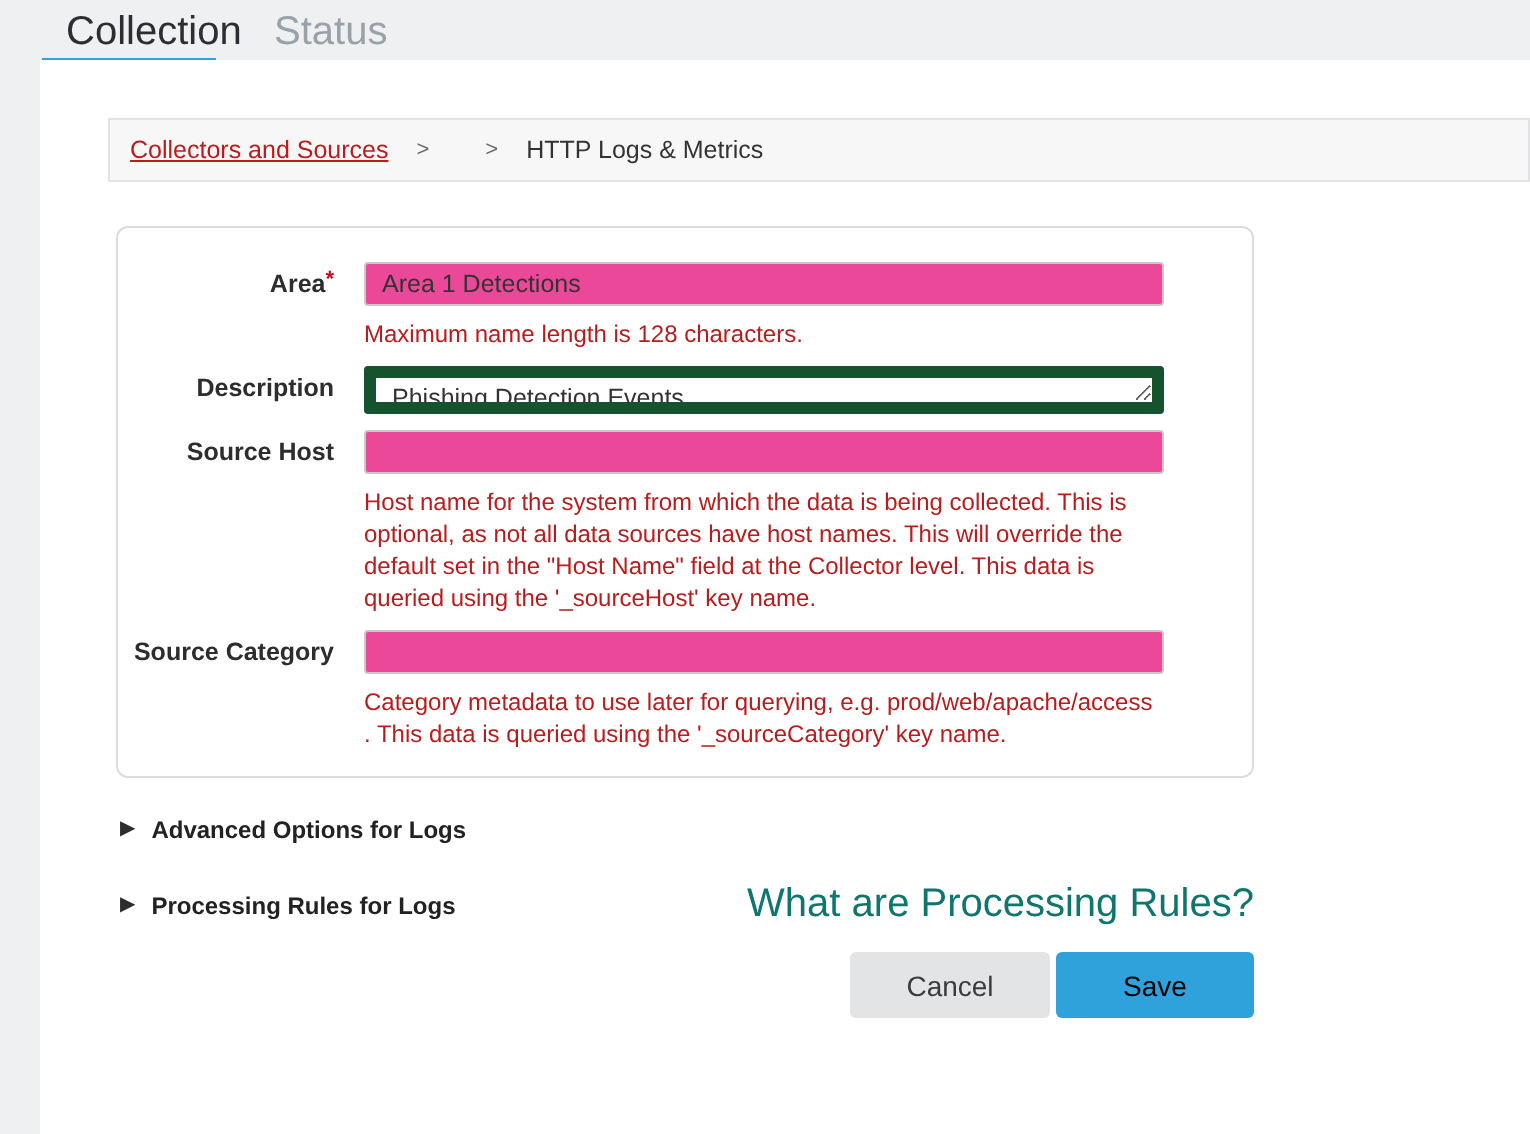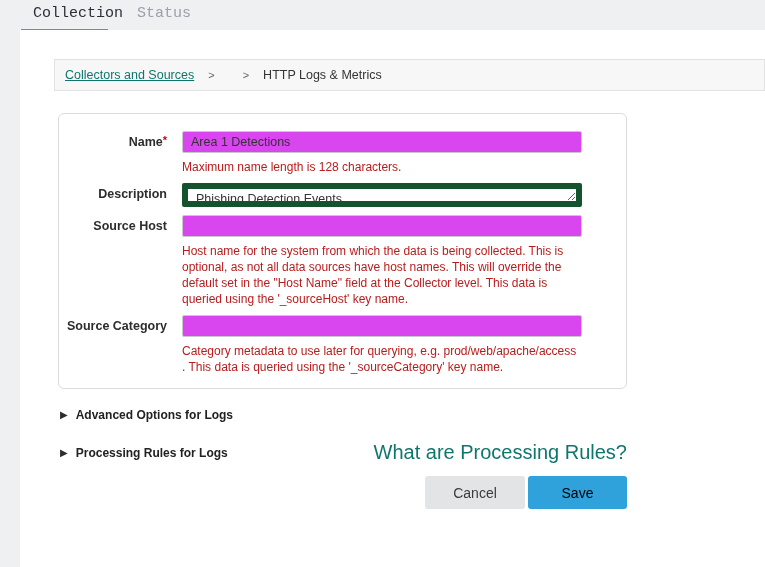--- a/index.html
+++ b/index.html
@@ -10,22 +10,22 @@
     overflow: hidden;
     position: relative;
   }
   
   .tabbar {
     position: absolute; top: 0; left: 0; right: 0; height: 30px;
     background: #eef0f2;
   }
   .tab {
     position: absolute; top: 5px;
-    font-size: 15px; cursor: pointer; background: none; border: none;
-    font-family: Liberation Mono, monospace;
+    font-size: 20px; cursor: pointer; background: none; border: none;
+    font-family: Liberation Sans, sans-serif;
   }
   .tab-collection { left: 33px; color: #2b2f33; }
   .tab-status { left: 137px; color: #9aa1a9; }
   .tab-underline {
     position: absolute; left: 21px; top: 29px; width: 87px; height: 3px;
     background: #34a1dc;
   }
   
   .panel {
     position: absolute; left: 20px; top: 30px; right: 0; bottom: 0;
@@ -34,21 +34,21 @@
   
   .breadcrumb {
     margin: 29px 0 0 34px;
     height: 32px;
     background: #f7f7f8;
     border: 1px solid #e2e2e5;
     display: flex; align-items: center;
     padding: 0 10px;
     font-size: 12.5px; color: #333;
   }
-  .crumb-link { color: #0f766e; text-decoration: underline; cursor: pointer; }
+  .crumb-link { color: #b91c1c; text-decoration: underline; cursor: pointer; }
   .crumb-current { color: #333; text-decoration: none; text-align: right; }
   .crumb-sep { color: #666; margin: 0 14px; font-size: 11px; }
   
   .content { margin-left: 38px; width: 569px; }
   .form-card {
     margin-top: 22px;
     border: 1px solid #dcdcdf;
     border-radius: 6px;
     background: #fff;
     padding: 17px 0 13px 0;
@@ -60,21 +60,21 @@
     text-align: right; padding-right: 15px; padding-top: 4px;
     font-size: 12.5px; font-weight: 700; color: #2d2d2d;
     white-space: nowrap;
   }
   .required { color: #d0021b; font-size: 11px; vertical-align: top; line-height: 10px; }
   .field-col { width: 400px; }
   .text-input {
     width: 400px; height: 22px;
     border: 1px solid #c9c9cc; border-radius: 2px;
     padding: 0 8px; font-size: 12.5px; color: #333;
-    font-family: inherit; background: #d946ef;
+    font-family: inherit; background: #ec4899;
     outline: none; display: block;
   }
   .text-area {
     width: 400px; height: 24px;
     border: 6px solid #14532d; border-radius: 2px;
     padding: 3px 8px; font-size: 12.5px; color: #333;
     font-family: inherit; background: #fff;
     resize: both; outline: none; display: block;
     overflow: hidden;
   }
@@ -124,21 +124,21 @@
     <span class="crumb-sep">&gt;</span>
     <span class="crumb-sep">&gt;</span>
     <span class="crumb-current">HTTP Logs &amp; Metrics</span>
   </div>
 
   <div class="content">
 
     <div class="form-card">
 
       <div class="form-row">
-        <div class="form-label"><span>Name</span><span class="required">*</span></div>
+        <div class="form-label"><span>Area</span><span class="required">*</span></div>
         <div class="field-col">
           <input class="text-input" type="text" value="Area 1 Detections" style="">
           <div class="helper">Maximum name length is 128 characters.</div>
         </div>
       </div>
 
       <div class="form-row">
         <div class="form-label">Description</div>
         <div class="field-col">
           <textarea class="text-area" style="">Phishing Detection Events</textarea>

